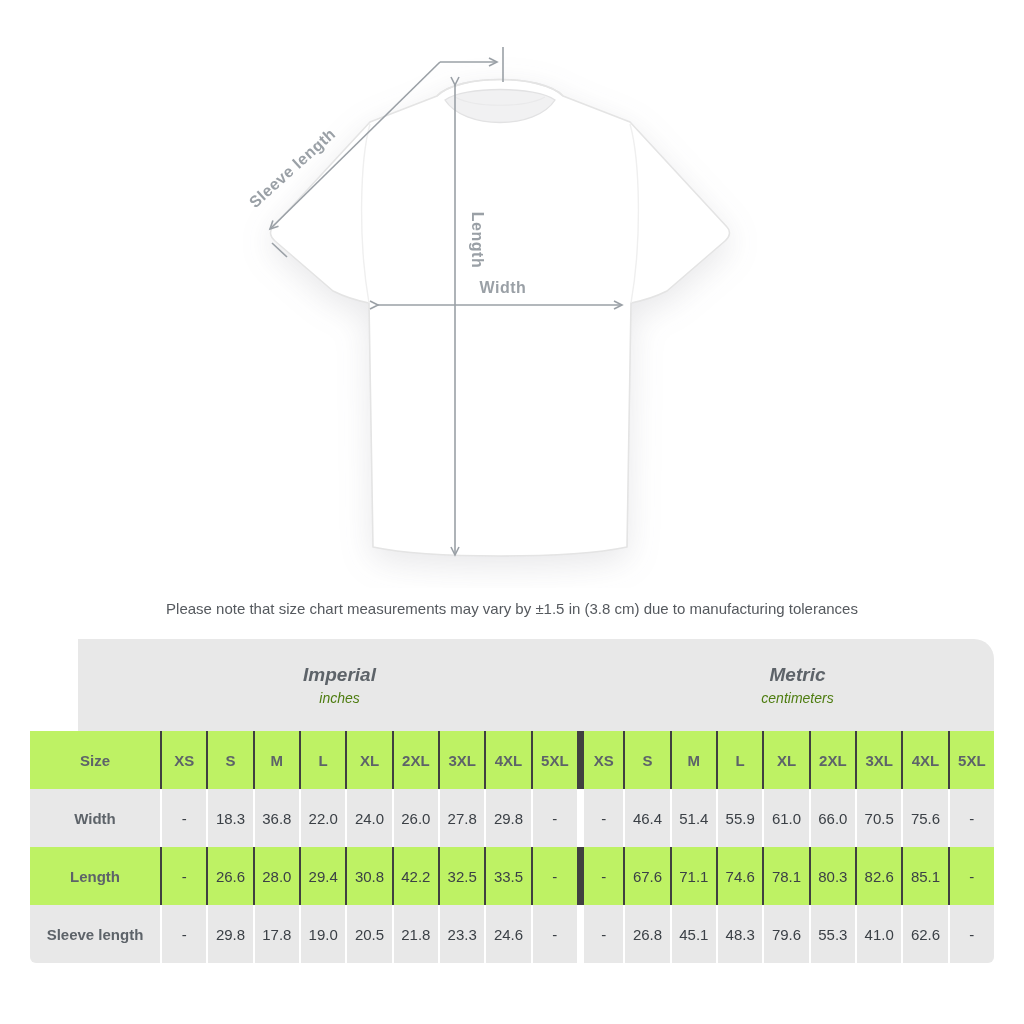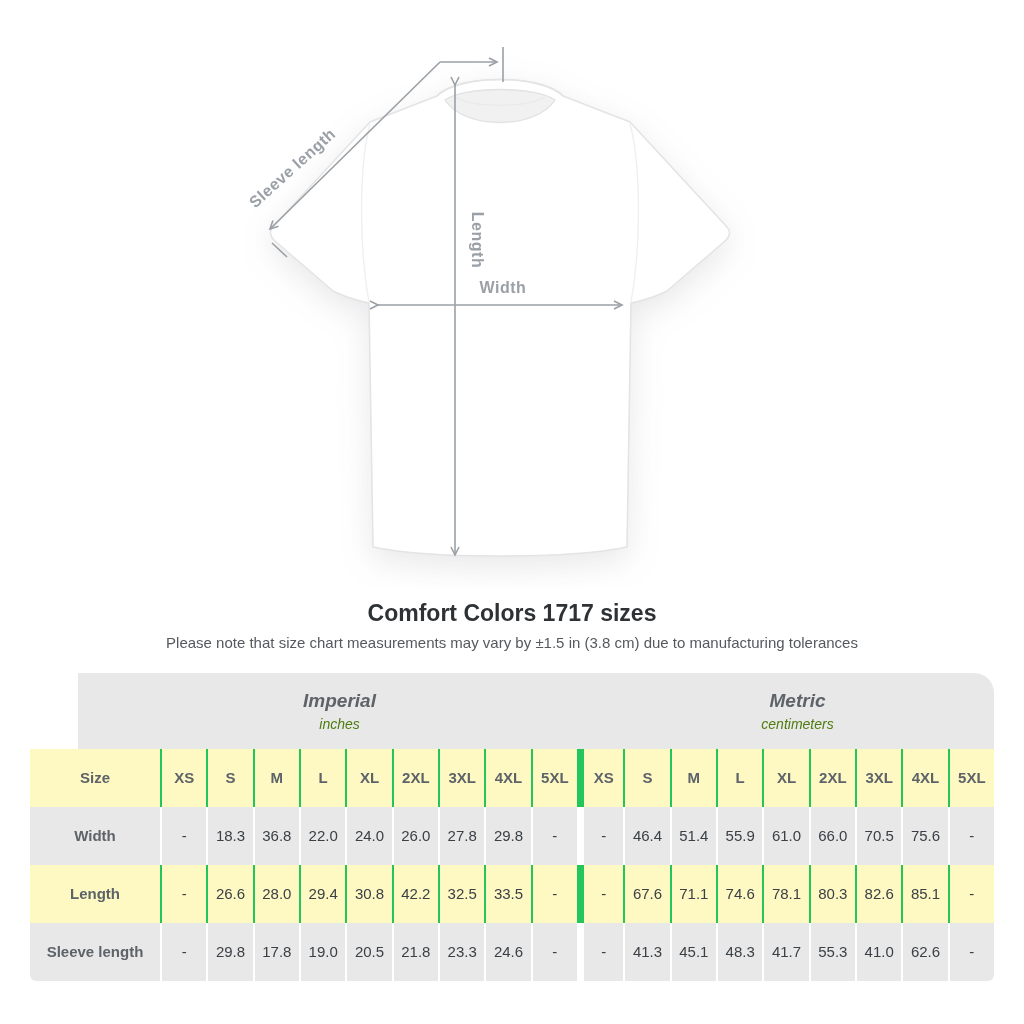--- a/index.html
+++ b/index.html
@@ -16,34 +16,34 @@
   .meas-label{fill:#9aa0a6;font-size:16px;font-weight:bold;letter-spacing:.5px;}
   
   .heading{text-align:center;margin-top:12px;}
   .heading h1{margin:0;font-size:23px;line-height:1.2;color:#2f3235;font-weight:bold;}
   .heading p{margin:6px 0 0 0;font-size:15px;color:#55595e;}
   
   .size-table{
     width:964px;margin:22px auto 0 auto;
     border-radius:20px 20px 6px 6px;overflow:hidden;background:#ffffff;
   }
-  .band{display:grid;grid-template-columns:130px repeat(18,1fr);background:#e8e8e8;height:76px;margin-left:48px;}
+  .band{display:grid;grid-template-columns:130px repeat(18,1fr);background:#e8e8e8;height:92px;margin-left:48px;}
   .band-group{display:flex;flex-direction:column;align-items:center;justify-content:center;gap:4px;}
   .band-left{grid-column:1/11;}
   .band-right{grid-column:11/20;text-align:right;}
   .g-name{font-size:19px;font-weight:bold;font-style:italic;color:#5d6369;}
   .g-unit{font-size:14px;font-style:italic;color:#4d7c0f;}
   .grid{display:grid;grid-template-columns:130px repeat(18,1fr);}
   .cell{height:58px;display:flex;align-items:center;justify-content:center;font-size:15px;background:#ffffff;}
   .cell.head{font-weight:bold;color:#5d6369;}
   .cell.label{font-weight:bold;color:#5d6369;}
   .cell.val{color:#3b4046;}
   .cell.alt{background:#e8e8e8;}
-  .cell.w{background:#fef9c3;}
-  .cell.w.sep{border-left:2px solid #22c55e;}
+  .cell.w{background:#bef264;}
+  .cell.w.sep{border-left:2px solid #404040;}
   .cell.alt.sep{border-left:2px solid #ffffff;}
   .cell.w.msep{border-left-width:7px;}
   .cell.alt.msep{border-left-width:7px;}
 </style>
 </head>
 <body>
 
 <div class="figure">
   <svg width="1024" height="588" viewBox="0 0 1024 588">
     <defs>
@@ -93,21 +93,20 @@
     </g>
 
     <g>
       <line class="meas" x1="378" y1="305" x2="622" y2="305" marker-start="url(#arrR)" marker-end="url(#arrR)"></line>
       <text class="meas-label" x="503" y="293" text-anchor="middle">Width</text>
     </g>
   </svg>
 </div>
 
 <div class="heading">
-  <h1>Comfort Colors 1717 sizes</h1>
   <p>Please note that size chart measurements may vary by ±1.5 in (3.8 cm) due to manufacturing tolerances</p>
 </div>
 
 <div class="size-table">
   <div class="band">
     <div class="band-group band-left">
       <div class="g-name">Imperial</div>
       <div class="g-unit">inches</div>
     </div>
     <div class="band-group band-right">
@@ -177,22 +176,22 @@
       <div class="cell val alt sep">-</div>
       <div class="cell val alt sep">29.8</div>
       <div class="cell val alt sep">17.8</div>
       <div class="cell val alt sep">19.0</div>
       <div class="cell val alt sep">20.5</div>
       <div class="cell val alt sep">21.8</div>
       <div class="cell val alt sep">23.3</div>
       <div class="cell val alt sep">24.6</div>
       <div class="cell val alt sep">-</div>
       <div class="cell val alt sep msep">-</div>
-      <div class="cell val alt sep">41.3</div>
+      <div class="cell val alt sep">26.8</div>
       <div class="cell val alt sep">45.1</div>
       <div class="cell val alt sep">48.3</div>
-      <div class="cell val alt sep">41.7</div>
+      <div class="cell val alt sep">79.6</div>
       <div class="cell val alt sep">55.3</div>
       <div class="cell val alt sep">41.0</div>
       <div class="cell val alt sep">62.6</div>
       <div class="cell val alt sep">-</div>
     </div>
 </div>
 
 </body></html>

